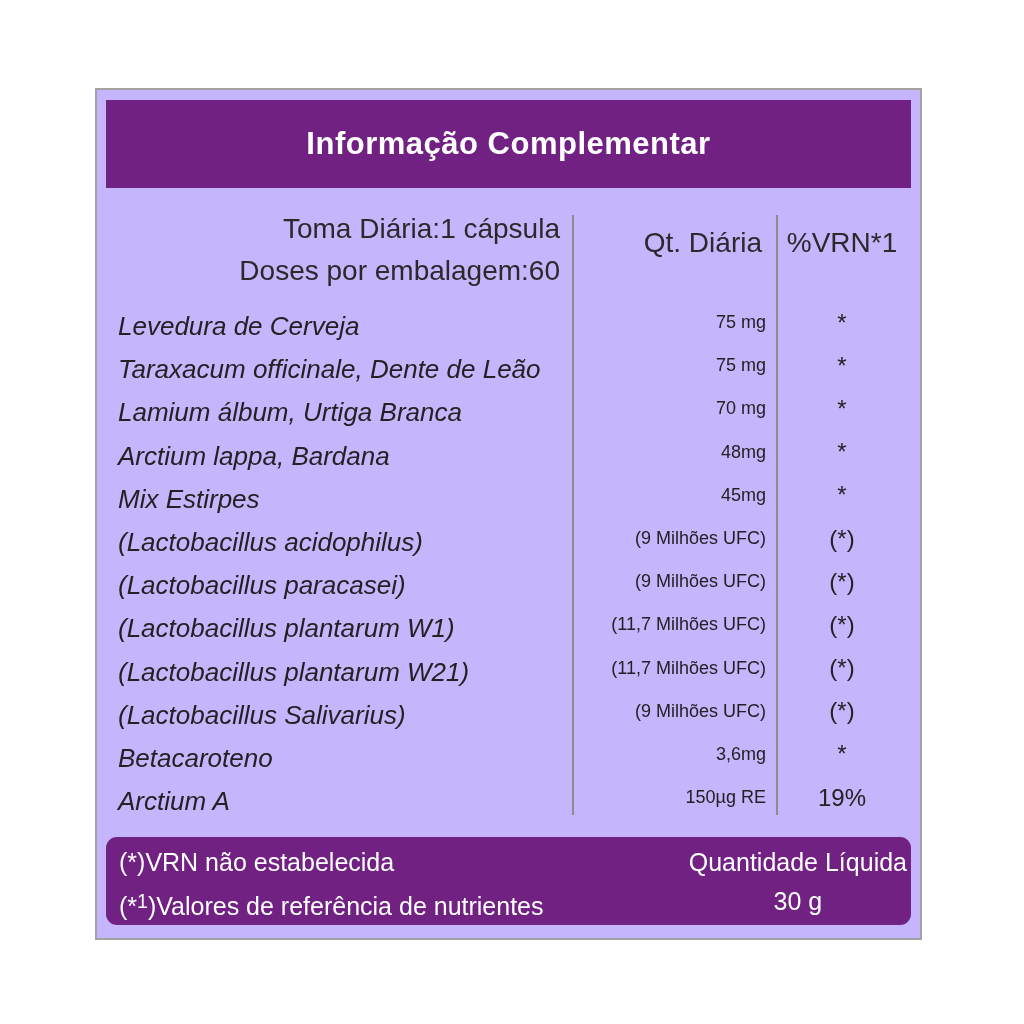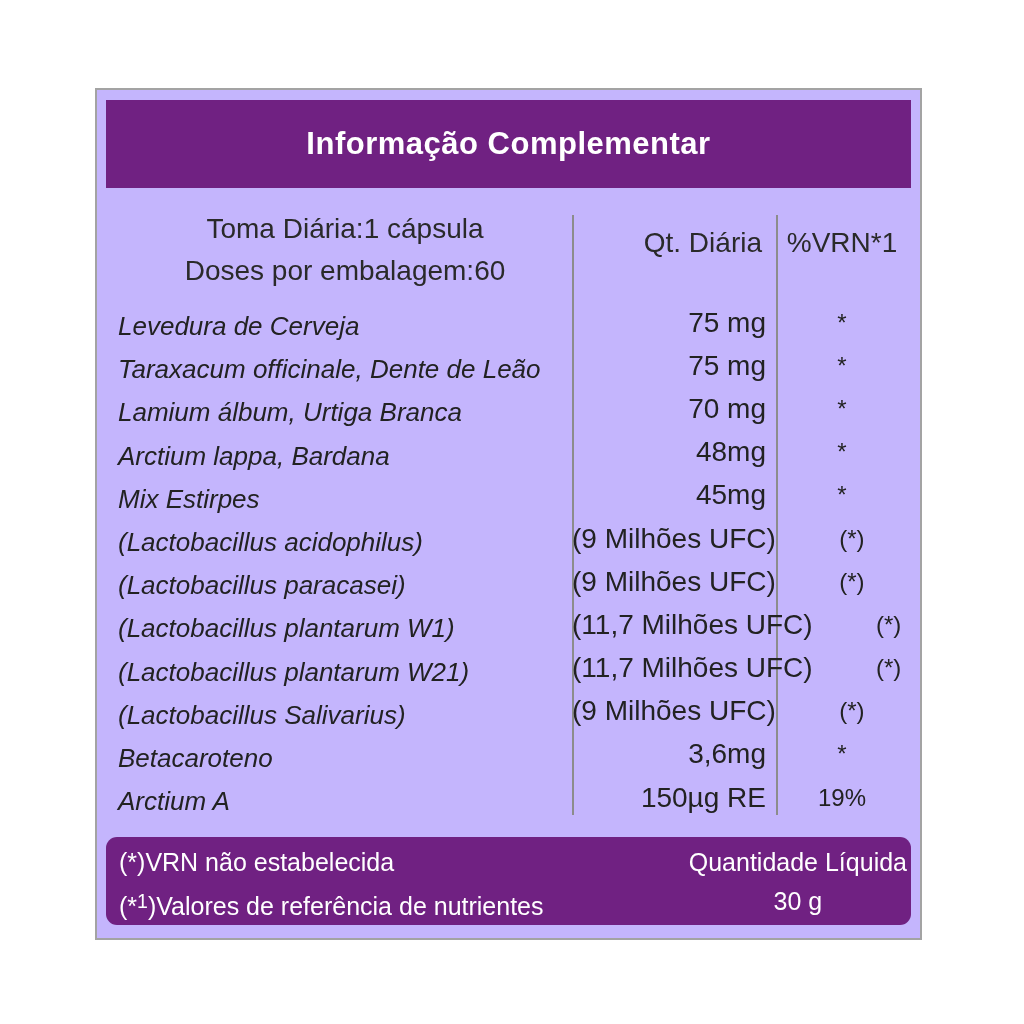--- a/index.html
+++ b/index.html
@@ -34,21 +34,21 @@
     font-weight: bold;
     letter-spacing: 0.5px;
   }
   
   .dose-block {
     position: absolute;
     left: 33px; top: 118px;
     width: 430px;
   }
   .dose-row {
-    display: flex; justify-content: center;
+    display: flex; justify-content: flex-end;
     font-size: 28px; line-height: 42px;
     color: #2a2a2a;
   }
   .col-head {
     position: absolute;
     top: 138px;
     font-size: 28px; line-height: 30px;
     color: #2a2a2a;
     white-space: nowrap;
   }
@@ -78,22 +78,23 @@
     padding-left: 21px;
     font-style: italic;
     font-size: 26px;
     white-space: nowrap;
     margin-top: 8px;
   }
   .cell-qty {
     flex: 0 0 204px;
     text-align: right;
     padding-right: 10px;
-    font-size: 28px;
+    font-size: 18px;
     white-space: nowrap;
+    padding-left: 24px;
   }
   .cell-vrn {
     flex: 0 0 132px;
     text-align: center;
     font-size: 24px;
   }
   
   .banner-bottom {
     top: 747px;
     display: flex; justify-content: space-between;

